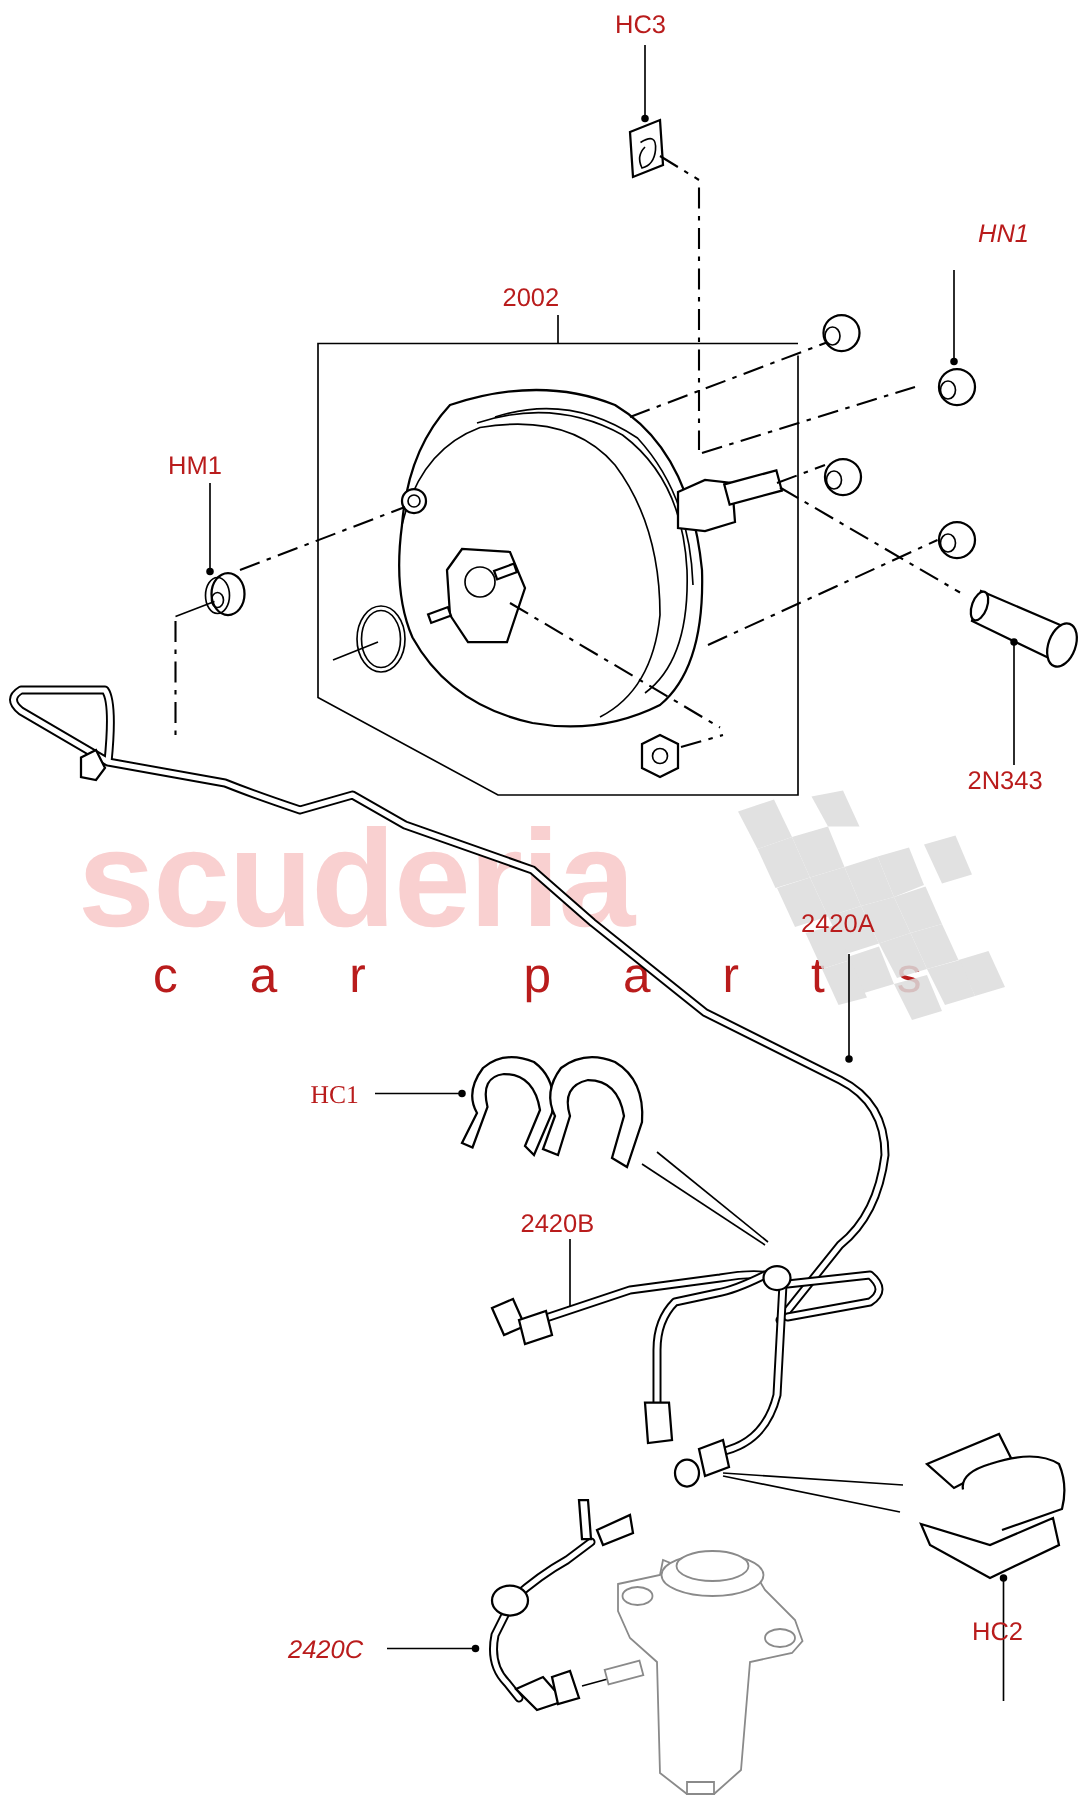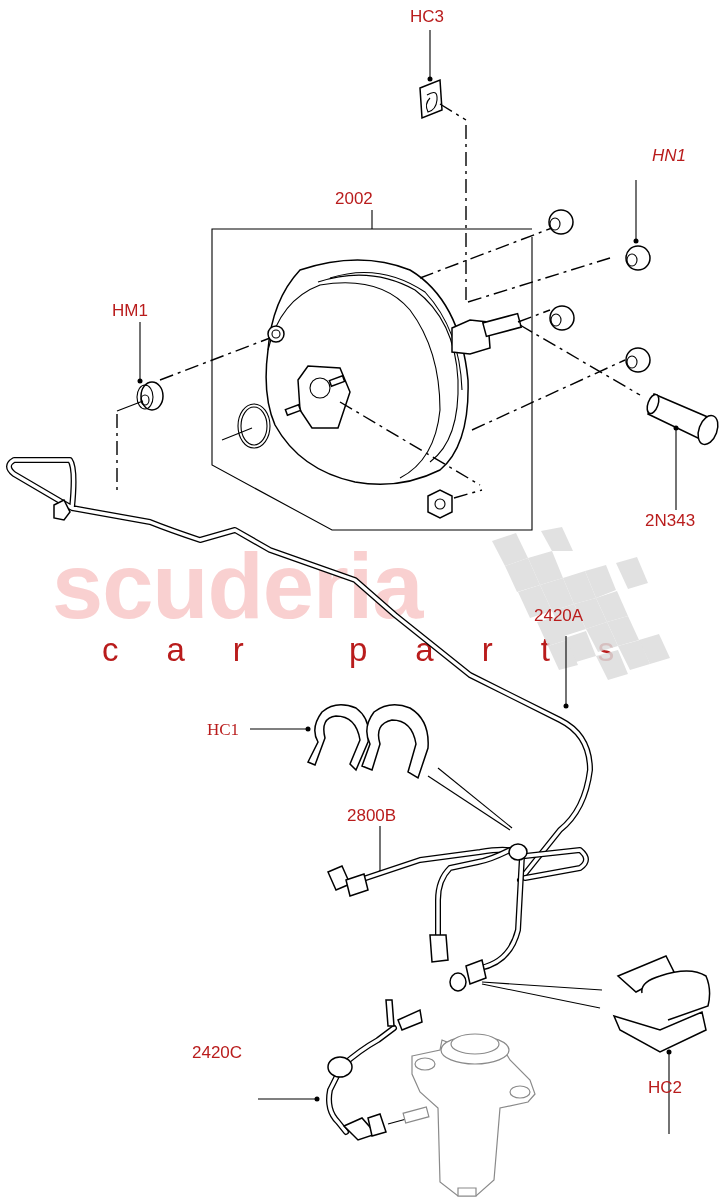--- a/index.html
+++ b/index.html
@@ -193,15 +193,15 @@
   </g>
 </svg>
 
 <div class="callout" style="left:410px; top:8px;">HC3</div>
 <div class="callout" style="left:335px; top:190px;">2002</div>
 <div class="callout" style="left:652px; top:147px;font-style:italic;">HN1</div>
 <div class="callout" style="left:112px; top:302px;">HM1</div>
 <div class="callout" style="left:645px; top:512px;">2N343</div>
 <div class="callout" style="left:534px; top:607px;">2420A</div>
 <div class="callout" style="left:207px; top:721px;font-family:Liberation Serif, serif;">HC1</div>
-<div class="callout" style="left:347px; top:807px;">2800B</div>
-<div class="callout" style="left:192px; top:1044px;">2420C</div>
+<div class="callout" style="left:347px; top:807px;">2420B</div>
+<div class="callout" style="left:192px; top:1091px;font-style:italic;">2420C</div>
 <div class="callout" style="left:648px; top:1079px;">HC2</div>
 
 </body></html>

